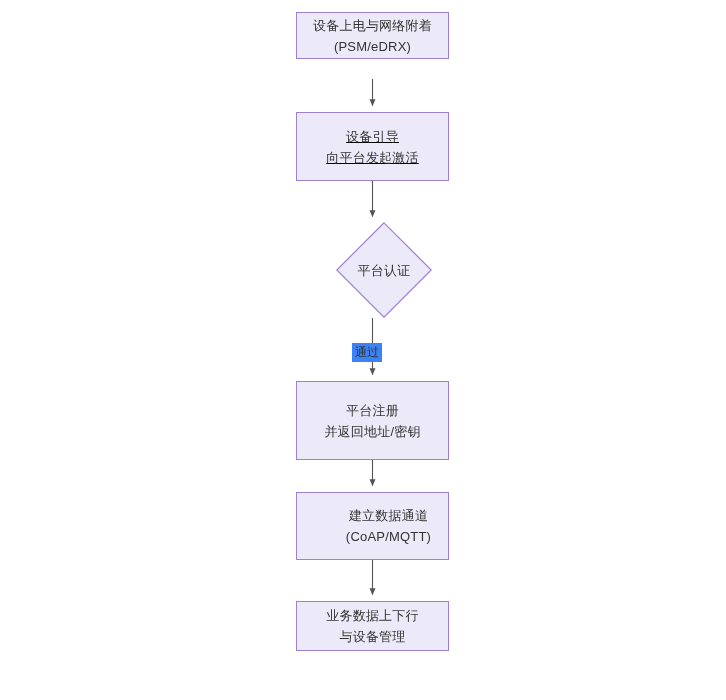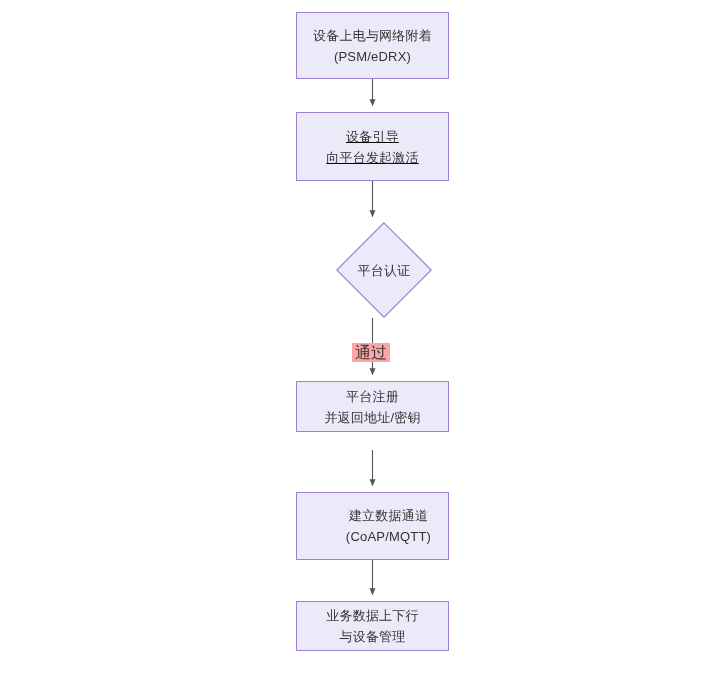--- a/index.html
+++ b/index.html
@@ -70,23 +70,23 @@
     left: 0;
     top: 0;
     width: 726px;
     height: 700px;
     pointer-events: none;
   }
 
   
   .edge-label {
     position: absolute;
-    background: #fca5a5;
+    background: #3b82f6;
     color: #333333;
-    font-size: 16px;
+    font-size: 12px;
     line-height: 17px;
     padding: 1px 3px;
     white-space: nowrap;
     user-select: none;
     text-align: center;
   }
 </style>
 </head>
 <body>
 
@@ -103,40 +103,40 @@
 
     <line x1="372.5" y1="181" x2="372.5" y2="216.5" stroke="#555555" stroke-width="1.1" marker-end="url(#arrowhead)"></line>
 
     <line x1="372.5" y1="318" x2="372.5" y2="374.5" stroke="#555555" stroke-width="1.1" marker-end="url(#arrowhead)"></line>
 
     <line x1="372.5" y1="450" x2="372.5" y2="485.5" stroke="#555555" stroke-width="1.1" marker-end="url(#arrowhead)"></line>
 
     <line x1="372.5" y1="560" x2="372.5" y2="594.5" stroke="#555555" stroke-width="1.1" marker-end="url(#arrowhead)"></line>
   </svg>
 
-  <div class="node node-box" style="left:296px; top:12px; width:153px; height:67px;">
+  <div class="node node-box" style="left:296px; top:12px; width:153px; height:47px;">
     <div class="node-label">设备上电与网络附着
 (PSM/eDRX)</div>
   </div>
 
   <div class="node node-box" style="left:296px; top:112px; width:153px; height:69px;text-decoration:underline;">
     <div class="node-label">设备引导
 向平台发起激活</div>
   </div>
 
   <div class="node node-diamond" style="left:336px; top:222px; width:96px; height:96px;">
     <svg class="diamond-shape" viewBox="0 0 96 96" xmlns="http://www.w3.org/2000/svg">
       <polygon points="48,0.8 95.2,48 48,95.2 0.8,48" fill="#ECEAF8" stroke="#9F7FD4" stroke-width="1.2"></polygon>
     </svg>
     <div class="node-label">平台认证</div>
   </div>
 
   <div class="edge-label" style="left:352px; top:343px;">通过</div>
 
-  <div class="node node-box" style="left:296px; top:381px; width:153px; height:51px;">
+  <div class="node node-box" style="left:296px; top:381px; width:153px; height:79px;">
     <div class="node-label">平台注册
 并返回地址/密钥</div>
   </div>
 
   <div class="node node-box" style="left:296px; top:492px; width:153px; height:68px;padding-left:32px;">
     <div class="node-label">建立数据通道
 (CoAP/MQTT)</div>
   </div>
 
   <div class="node node-box" style="left:296px; top:601px; width:153px; height:50px;justify-content:center;">

